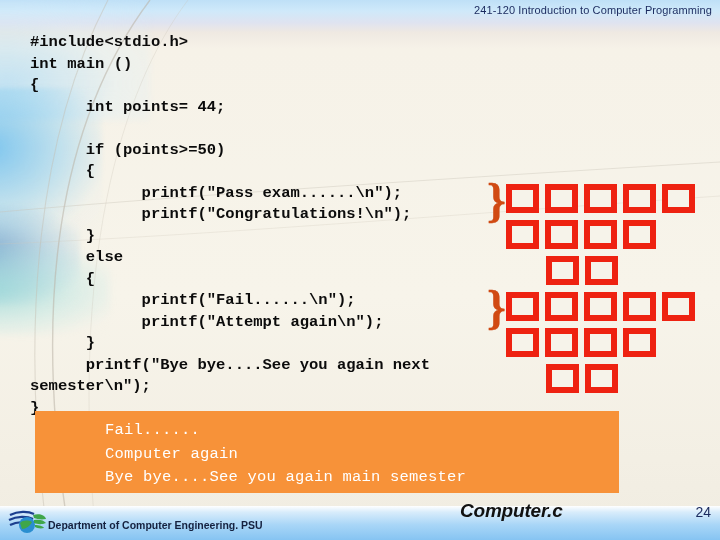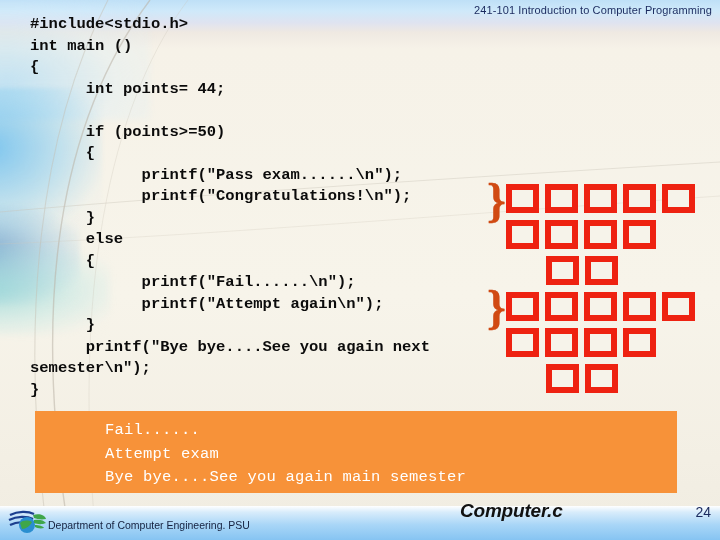--- a/index.html
+++ b/index.html
@@ -97,21 +97,21 @@
     right: 8px; top: 4px;
     font-size: 11px;
     color: #1b2a5e;
     letter-spacing: 0.1px;
     white-space: nowrap;
   }
 
   
   .code {
     position: absolute;
-    left: 30px; top: 14px;
+    left: 30px; top: 32px;
     width: 500px;
     font-family: "Liberation Mono", "DejaVu Sans Mono", monospace;
     font-weight: bold;
     font-size: 15.5px;
     line-height: 21.5px;
     color: #0b0b0b;
     white-space: pre;
     letter-spacing: 0px;
   }
   .code .ln { display: block; height: 21.5px; }
@@ -154,21 +154,21 @@
     border: 6px solid #ee2211;
     background: #f6f3ea;
     box-sizing: border-box;
     flex: 0 0 auto;
   }
 
   
   .console {
     position: absolute;
     left: 35px; top: 411px;
-    width: 642px;
+    width: 584px;
     height: 82px;
     background: #f79239;
     padding: 8px 0 0 70px;
     font-family: "Liberation Mono", "DejaVu Sans Mono", monospace;
     font-size: 15.5px;
     line-height: 23.5px;
     color: #ffffff;
     white-space: pre;
     letter-spacing: 0.2px;
   }
@@ -184,20 +184,21 @@
       #d8ecfb 18%,
       #a9d6f7 55%,
       #86c4f2 100%);
   }
   .footer-text {
     position: absolute;
     left: 48px; bottom: 9px;
     font-size: 10.5px;
     color: #15213f;
     white-space: nowrap;
+    font-weight: bold;
   }
   .footer-logo {
     position: absolute;
     left: 8px; bottom: 3px;
     width: 40px; height: 30px;
   }
   .slide-number {
     position: absolute;
     right: 9px; bottom: 20px;
     font-size: 14px;
@@ -226,21 +227,21 @@
 
   <svg class="swoosh-svg" viewBox="0 0 720 540" preserveAspectRatio="none">
     <path d="M 150 0 C 60 120 30 300 70 540" fill="none" stroke="#b9b3a6" stroke-width="1.4" opacity="0.55"></path>
     <path d="M 108 0 C 40 130 18 320 48 540" fill="none" stroke="#c3bdb0" stroke-width="1.1" opacity="0.45"></path>
     <path d="M 0 212 C 180 196 420 180 720 162" fill="none" stroke="#c9c3b6" stroke-width="1.0" opacity="0.40"></path>
     <path d="M 0 244 C 200 236 460 214 720 196" fill="none" stroke="#cdc7ba" stroke-width="0.9" opacity="0.32"></path>
     <path d="M 188 0 C 120 90 70 260 96 540" fill="none" stroke="#cbc5b8" stroke-width="0.9" opacity="0.35"></path>
   </svg>
 
   <div class="header-band"></div>
-  <div class="header-title">241-101 Introduction to Computer Programming</div>
+  <div class="header-title">241-120 Introduction to Computer Programming</div>
 
   <div class="code" id="code-block"><span class="ln">#include&lt;stdio.h&gt;</span><span class="ln">int main ()</span><span class="ln">{</span><span class="ln">      int points= 44;</span><span class="ln blank">&nbsp;</span><span class="ln">      if (points&gt;=50)</span><span class="ln">      {</span><span class="ln">            printf("Pass exam......\n");</span><span class="ln">            printf("Congratulations!\n");</span><span class="ln">      }</span><span class="ln">      else</span><span class="ln">      {</span><span class="ln">            printf("Fail......\n");</span><span class="ln">            printf("Attempt again\n");</span><span class="ln">      }</span><span class="ln">      printf("Bye bye....See you again next</span><span class="ln">semester\n");</span><span class="ln">}</span></div>
 
   <div class="brace" id="brace-top">}</div>
   <div class="brace" id="brace-bottom">}</div>
 
   <div class="glyph-rows" id="glyph-rows">
       <div class="glyph-row">
         <div class="tofu" style="border-color: rgb(238, 34, 17);"></div>
         <div class="tofu" style="border-color: rgb(238, 34, 17);"></div>
@@ -270,21 +271,21 @@
         <div class="tofu" style="border-color: rgb(238, 34, 17);"></div>
         <div class="tofu" style="border-color: rgb(238, 34, 17);"></div>
         <div class="tofu" style="border-color: rgb(238, 34, 17);"></div>
       </div>
       <div class="glyph-row indent-1">
         <div class="tofu" style="border-color: rgb(238, 34, 17);"></div>
         <div class="tofu" style="border-color: rgb(238, 34, 17);"></div>
       </div>
     </div>
 
-  <div class="console" id="console-out" style="background: rgb(247, 146, 57);"><span class="oline">Fail......</span><span class="oline">Attempt exam</span><span class="oline">Bye bye....See you again main semester</span></div>
+  <div class="console" id="console-out" style="background: rgb(247, 146, 57);"><span class="oline">Fail......</span><span class="oline">Computer again</span><span class="oline">Bye bye....See you again main semester</span></div>
 
   <div class="footer-band"></div>
 
   <svg class="footer-logo" viewBox="0 0 40 30">
     <path d="M2 8 C10 4 20 4 26 7" stroke="#1c3f8f" stroke-width="2.2" fill="none"></path>
     <path d="M1 13 C9 9 19 9 25 12" stroke="#1c3f8f" stroke-width="2.2" fill="none"></path>
     <path d="M2 18 C10 14 18 15 23 18" stroke="#1c3f8f" stroke-width="2.2" fill="none"></path>
     <circle cx="19" cy="18" r="8" fill="#2a8ed0"></circle>
     <path d="M12 16 C15 13 20 13 24 15 C22 19 18 22 14 22 Z" fill="#3fa64a"></path>
     <path d="M25 8 C31 6 37 8 38 12 C33 13 29 12 26 11 Z" fill="#3fa64a"></path>

